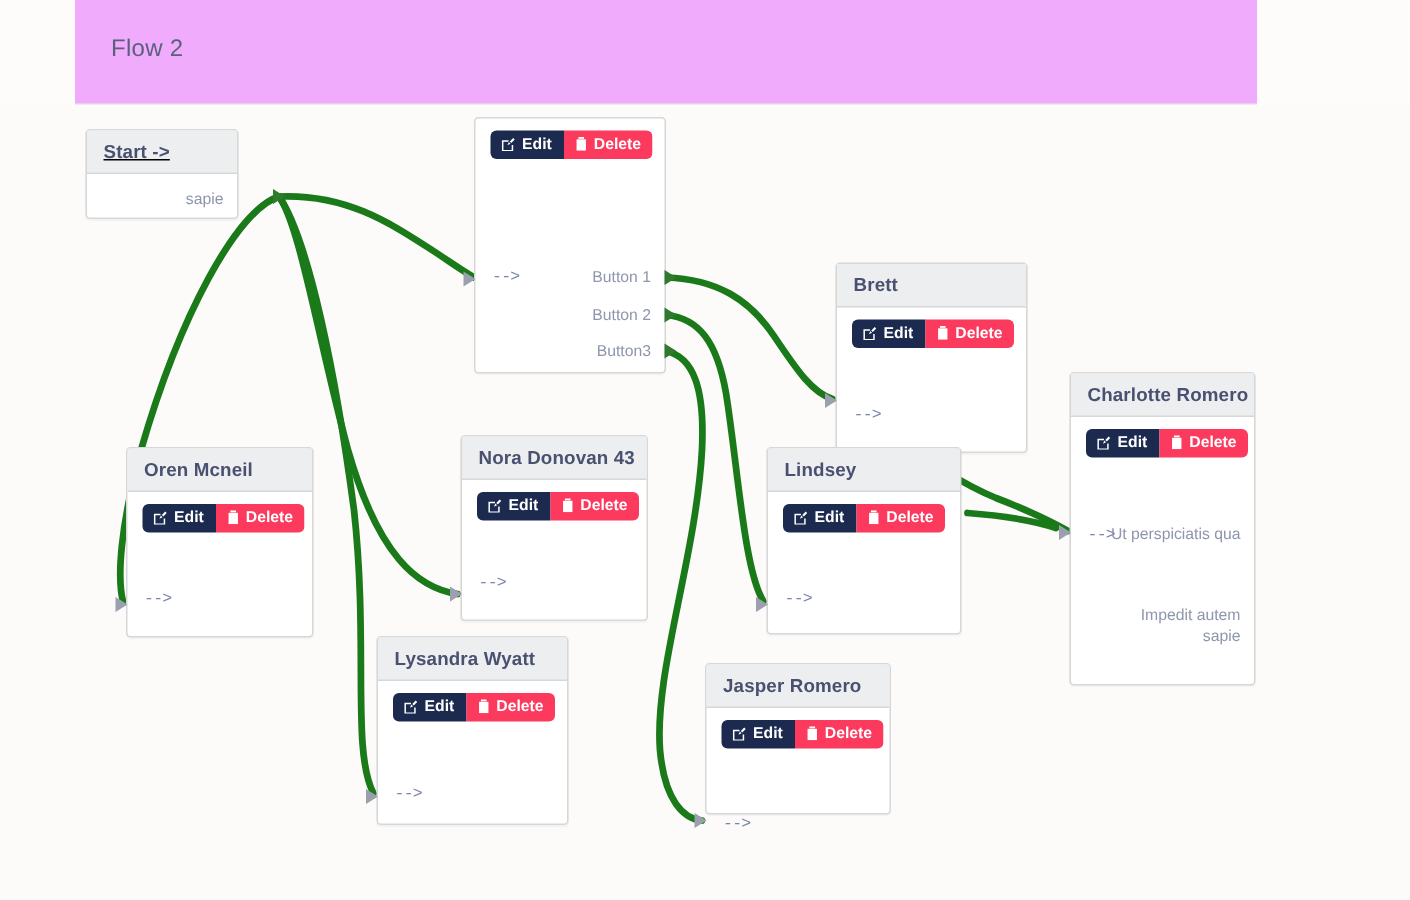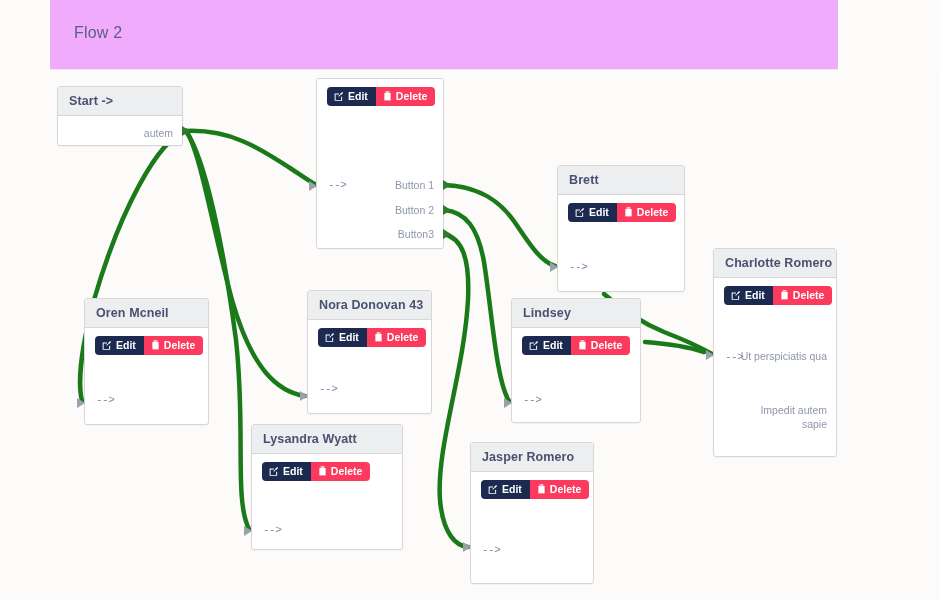--- a/index.html
+++ b/index.html
@@ -192,24 +192,24 @@
 
     <path class="edge-path" d="M444,210 C466,212 478,228 484,262 C492,312 496,380 509,401"></path>
 
     <path class="edge-path" d="M444,234 C462,238 470,258 468,300 C464,372 436,448 440,500 C443,534 456,546 468,547"></path>
 
     <path class="edge-path" d="M604,294 C620,308 640,322 664,332 C690,342 705,350 712,354"></path>
 
     <path class="edge-path" d="M645,342 C672,344 692,348 704,352"></path>
   </svg>
 
-  <div class="node" style="left:57px; top:86px; width:126px; height:60px;">
+  <div class="node" style="left:57px; top:86px; width:102px; height:60px;text-decoration:underline;">
     <div class="node-header">Start -&gt;</div>
     <div class="node-body">
-      <div class="port-out" style="top:11px;">autem</div>
+      <div class="port-out" style="top:11px;">sapie</div>
     </div>
   </div>
   <div class="arrow-head" style="left:182px; top:126px;"></div>
 
   <div class="node" style="left:316px; top:78px; width:128px; height:171px;">
     <div class="node-body">
       <div class="btn-row">
         <span class="btn btn-edit">
           <svg width="10" height="10" viewBox="0 0 16 16">
             <path d="M1 4h7v1.6H2.6v8.8h8.8V9H13v6.4H1z" fill="#fff"></path>
@@ -230,21 +230,21 @@
       <div class="port-out" style="top:100px;">Button 1</div>
       <div class="port-out" style="top:125px;">Button 2</div>
       <div class="port-out" style="top:149px;">Button3</div>
     </div>
   </div>
   <div class="arrow-head gray" style="left:309px; top:181px;"></div>
   <div class="arrow-head" style="left:443px; top:180px;"></div>
   <div class="arrow-head" style="left:443px; top:205px;"></div>
   <div class="arrow-head" style="left:443px; top:229px;"></div>
 
-  <div class="node" style="left:557px; top:165px; width:128px; height:127px;">
+  <div class="node" style="left:557px; top:175px; width:128px; height:127px;">
     <div class="node-header">Brett</div>
     <div class="node-body">
       <div class="btn-row">
         <span class="btn btn-edit">
           <svg width="10" height="10" viewBox="0 0 16 16">
             <path d="M1 4h7v1.6H2.6v8.8h8.8V9H13v6.4H1z" fill="#fff"></path>
             <path d="M14.6 3.2 11 6.8 9.4 5.2 13 1.6z" fill="#fff"></path>
             <path d="M8.4 5.8l1.8 1.8-3.4 1.6z" fill="#fff"></path>
           </svg>
           <span>Edit</span>
@@ -357,21 +357,21 @@
             <rect x="3" y="0.5" width="6" height="2" fill="#fff"></rect>
           </svg>
           <span>Delete</span>
         </span>
       </div>
       <div class="port-in" style="top:66px;">--&gt;</div>
     </div>
   </div>
   <div class="arrow-head gray" style="left:504px; top:398px;"></div>
 
-  <div class="node" style="left:251px; top:424px; width:152px; height:126px;">
+  <div class="node" style="left:251px; top:424px; width:128px; height:126px;">
     <div class="node-header">Lysandra Wyatt</div>
     <div class="node-body">
       <div class="btn-row">
         <span class="btn btn-edit">
           <svg width="10" height="10" viewBox="0 0 16 16">
             <path d="M1 4h7v1.6H2.6v8.8h8.8V9H13v6.4H1z" fill="#fff"></path>
             <path d="M14.6 3.2 11 6.8 9.4 5.2 13 1.6z" fill="#fff"></path>
             <path d="M8.4 5.8l1.8 1.8-3.4 1.6z" fill="#fff"></path>
           </svg>
           <span>Edit</span>
@@ -382,21 +382,21 @@
             <rect x="3" y="0.5" width="6" height="2" fill="#fff"></rect>
           </svg>
           <span>Delete</span>
         </span>
       </div>
       <div class="port-in" style="top:70px;">--&gt;</div>
     </div>
   </div>
   <div class="arrow-head gray" style="left:244px; top:526px;"></div>
 
-  <div class="node" style="left:470px; top:442px; width:124px; height:142px;">
+  <div class="node" style="left:470px; top:442px; width:124px; height:101px;">
     <div class="node-header">Jasper Romero</div>
     <div class="node-body">
       <div class="btn-row">
         <span class="btn btn-edit">
           <svg width="10" height="10" viewBox="0 0 16 16">
             <path d="M1 4h7v1.6H2.6v8.8h8.8V9H13v6.4H1z" fill="#fff"></path>
             <path d="M14.6 3.2 11 6.8 9.4 5.2 13 1.6z" fill="#fff"></path>
             <path d="M8.4 5.8l1.8 1.8-3.4 1.6z" fill="#fff"></path>
           </svg>
           <span>Edit</span>

